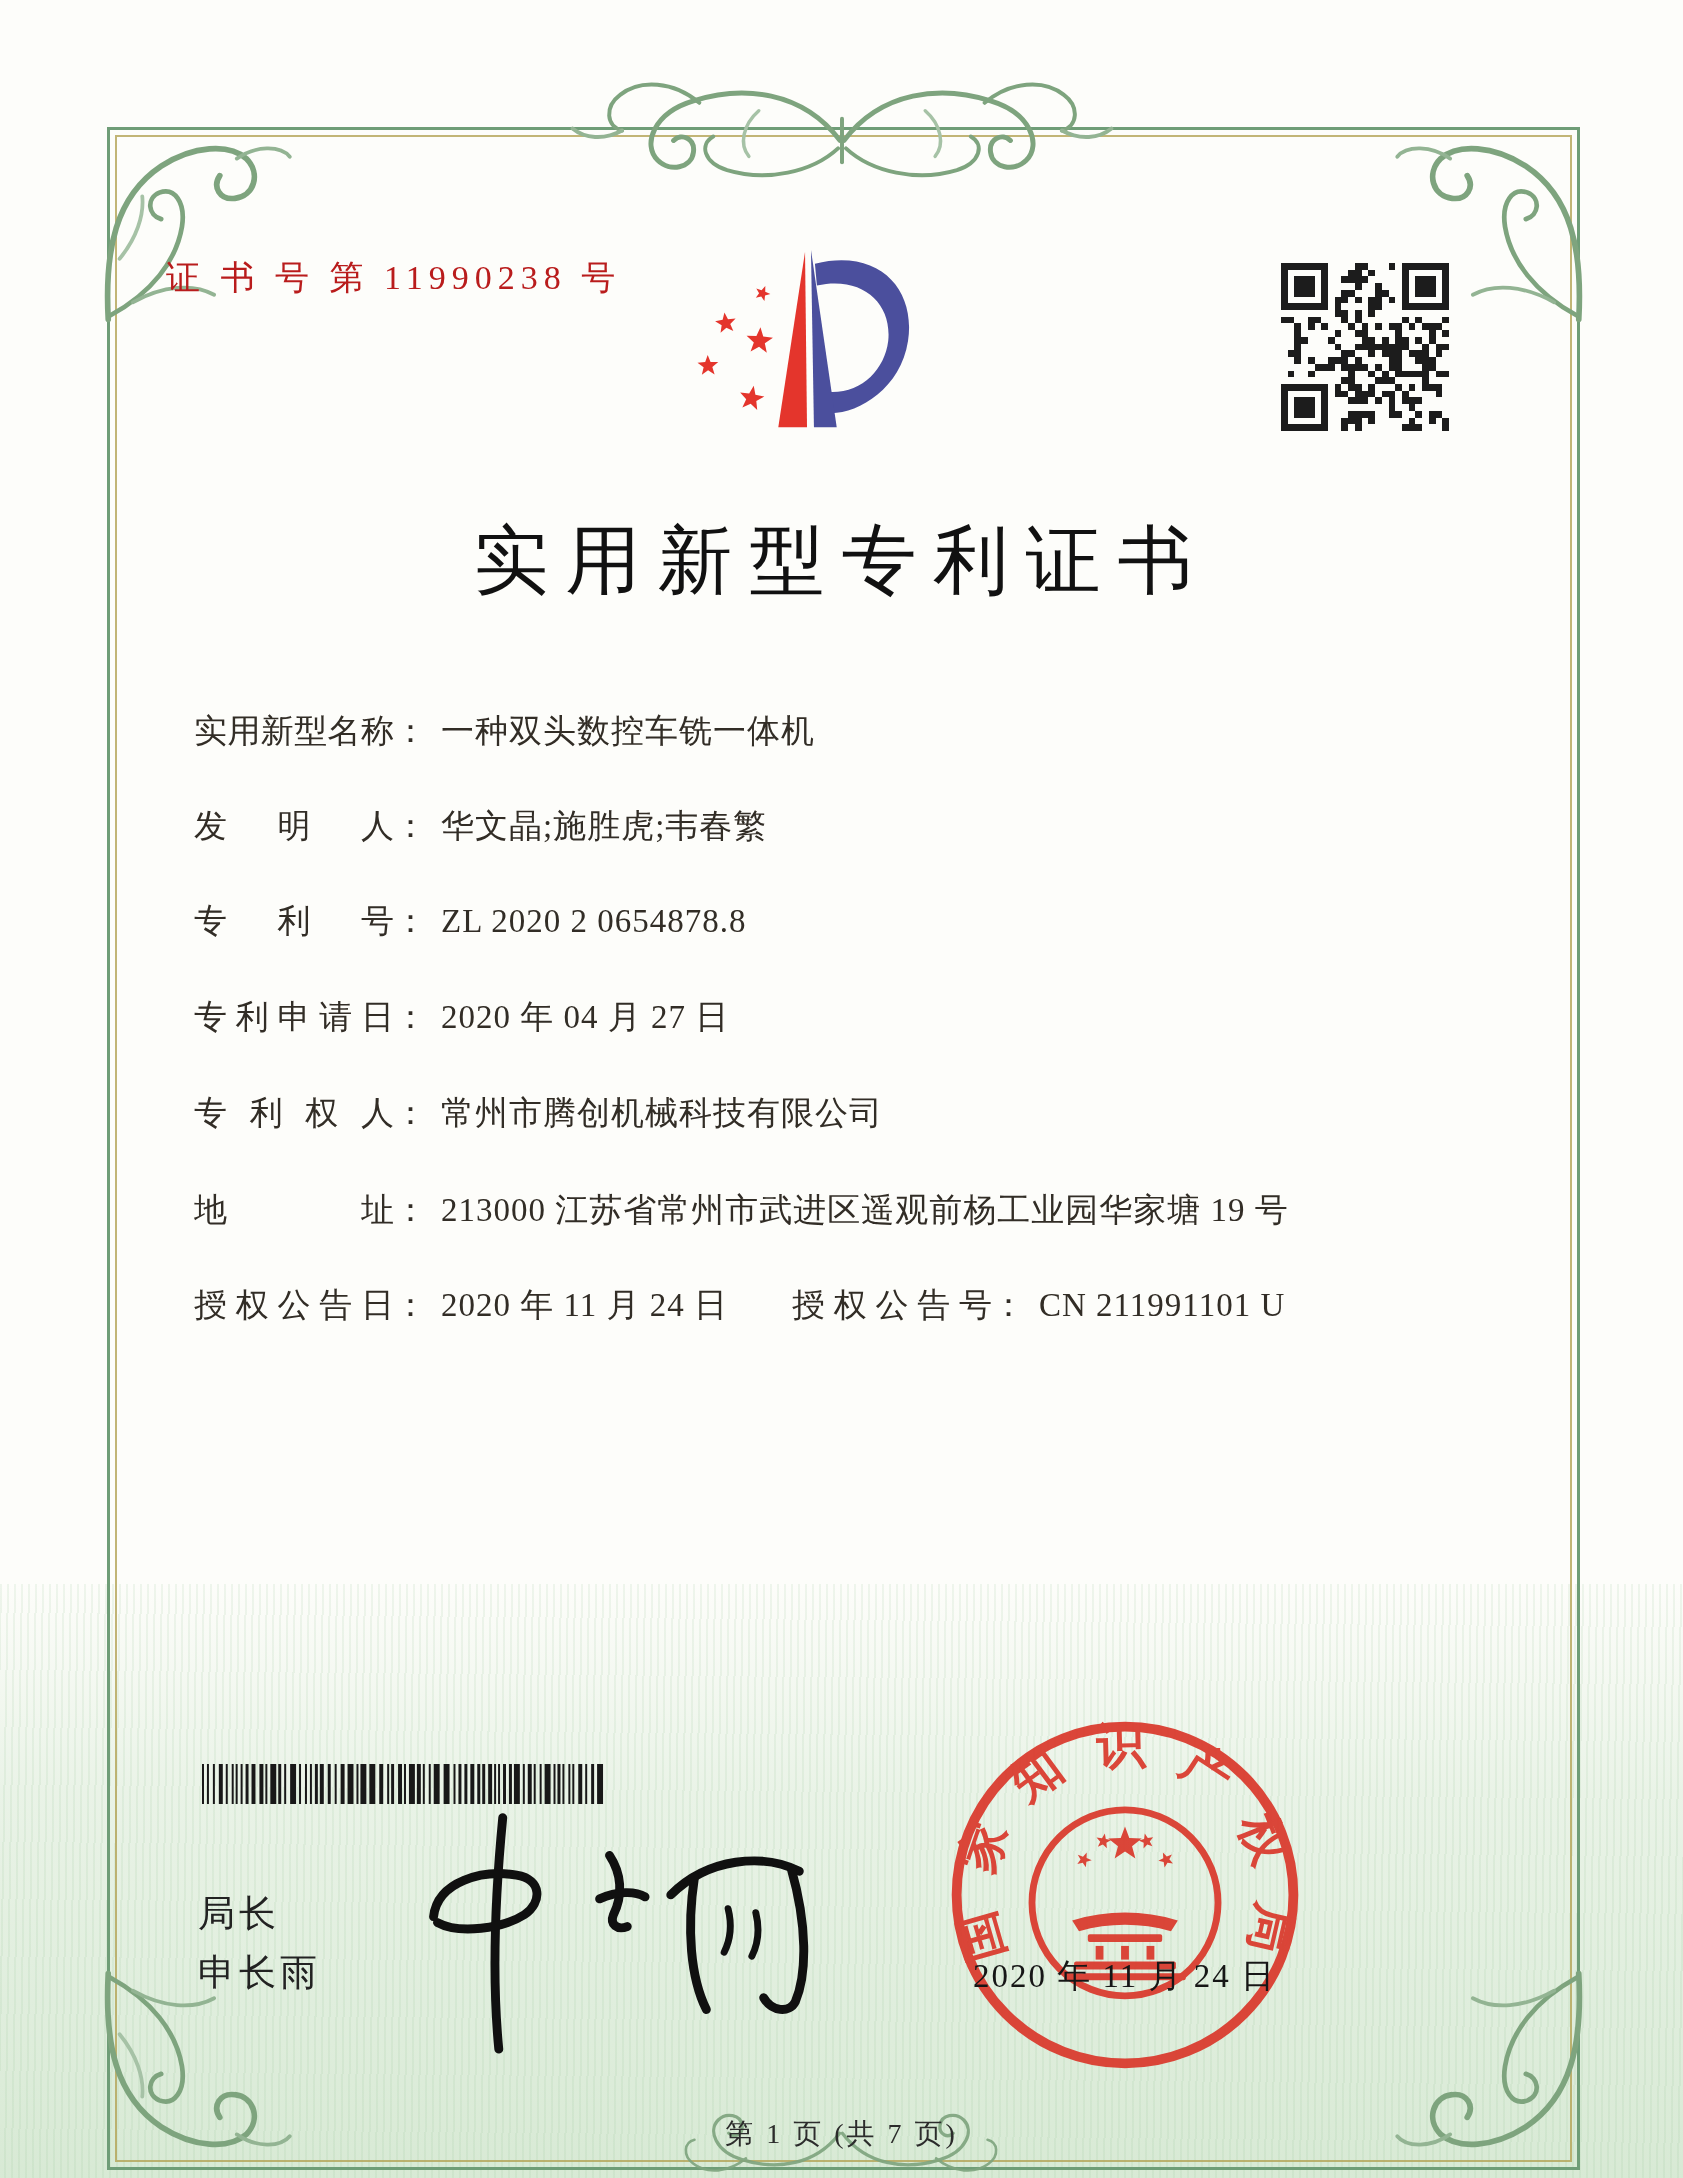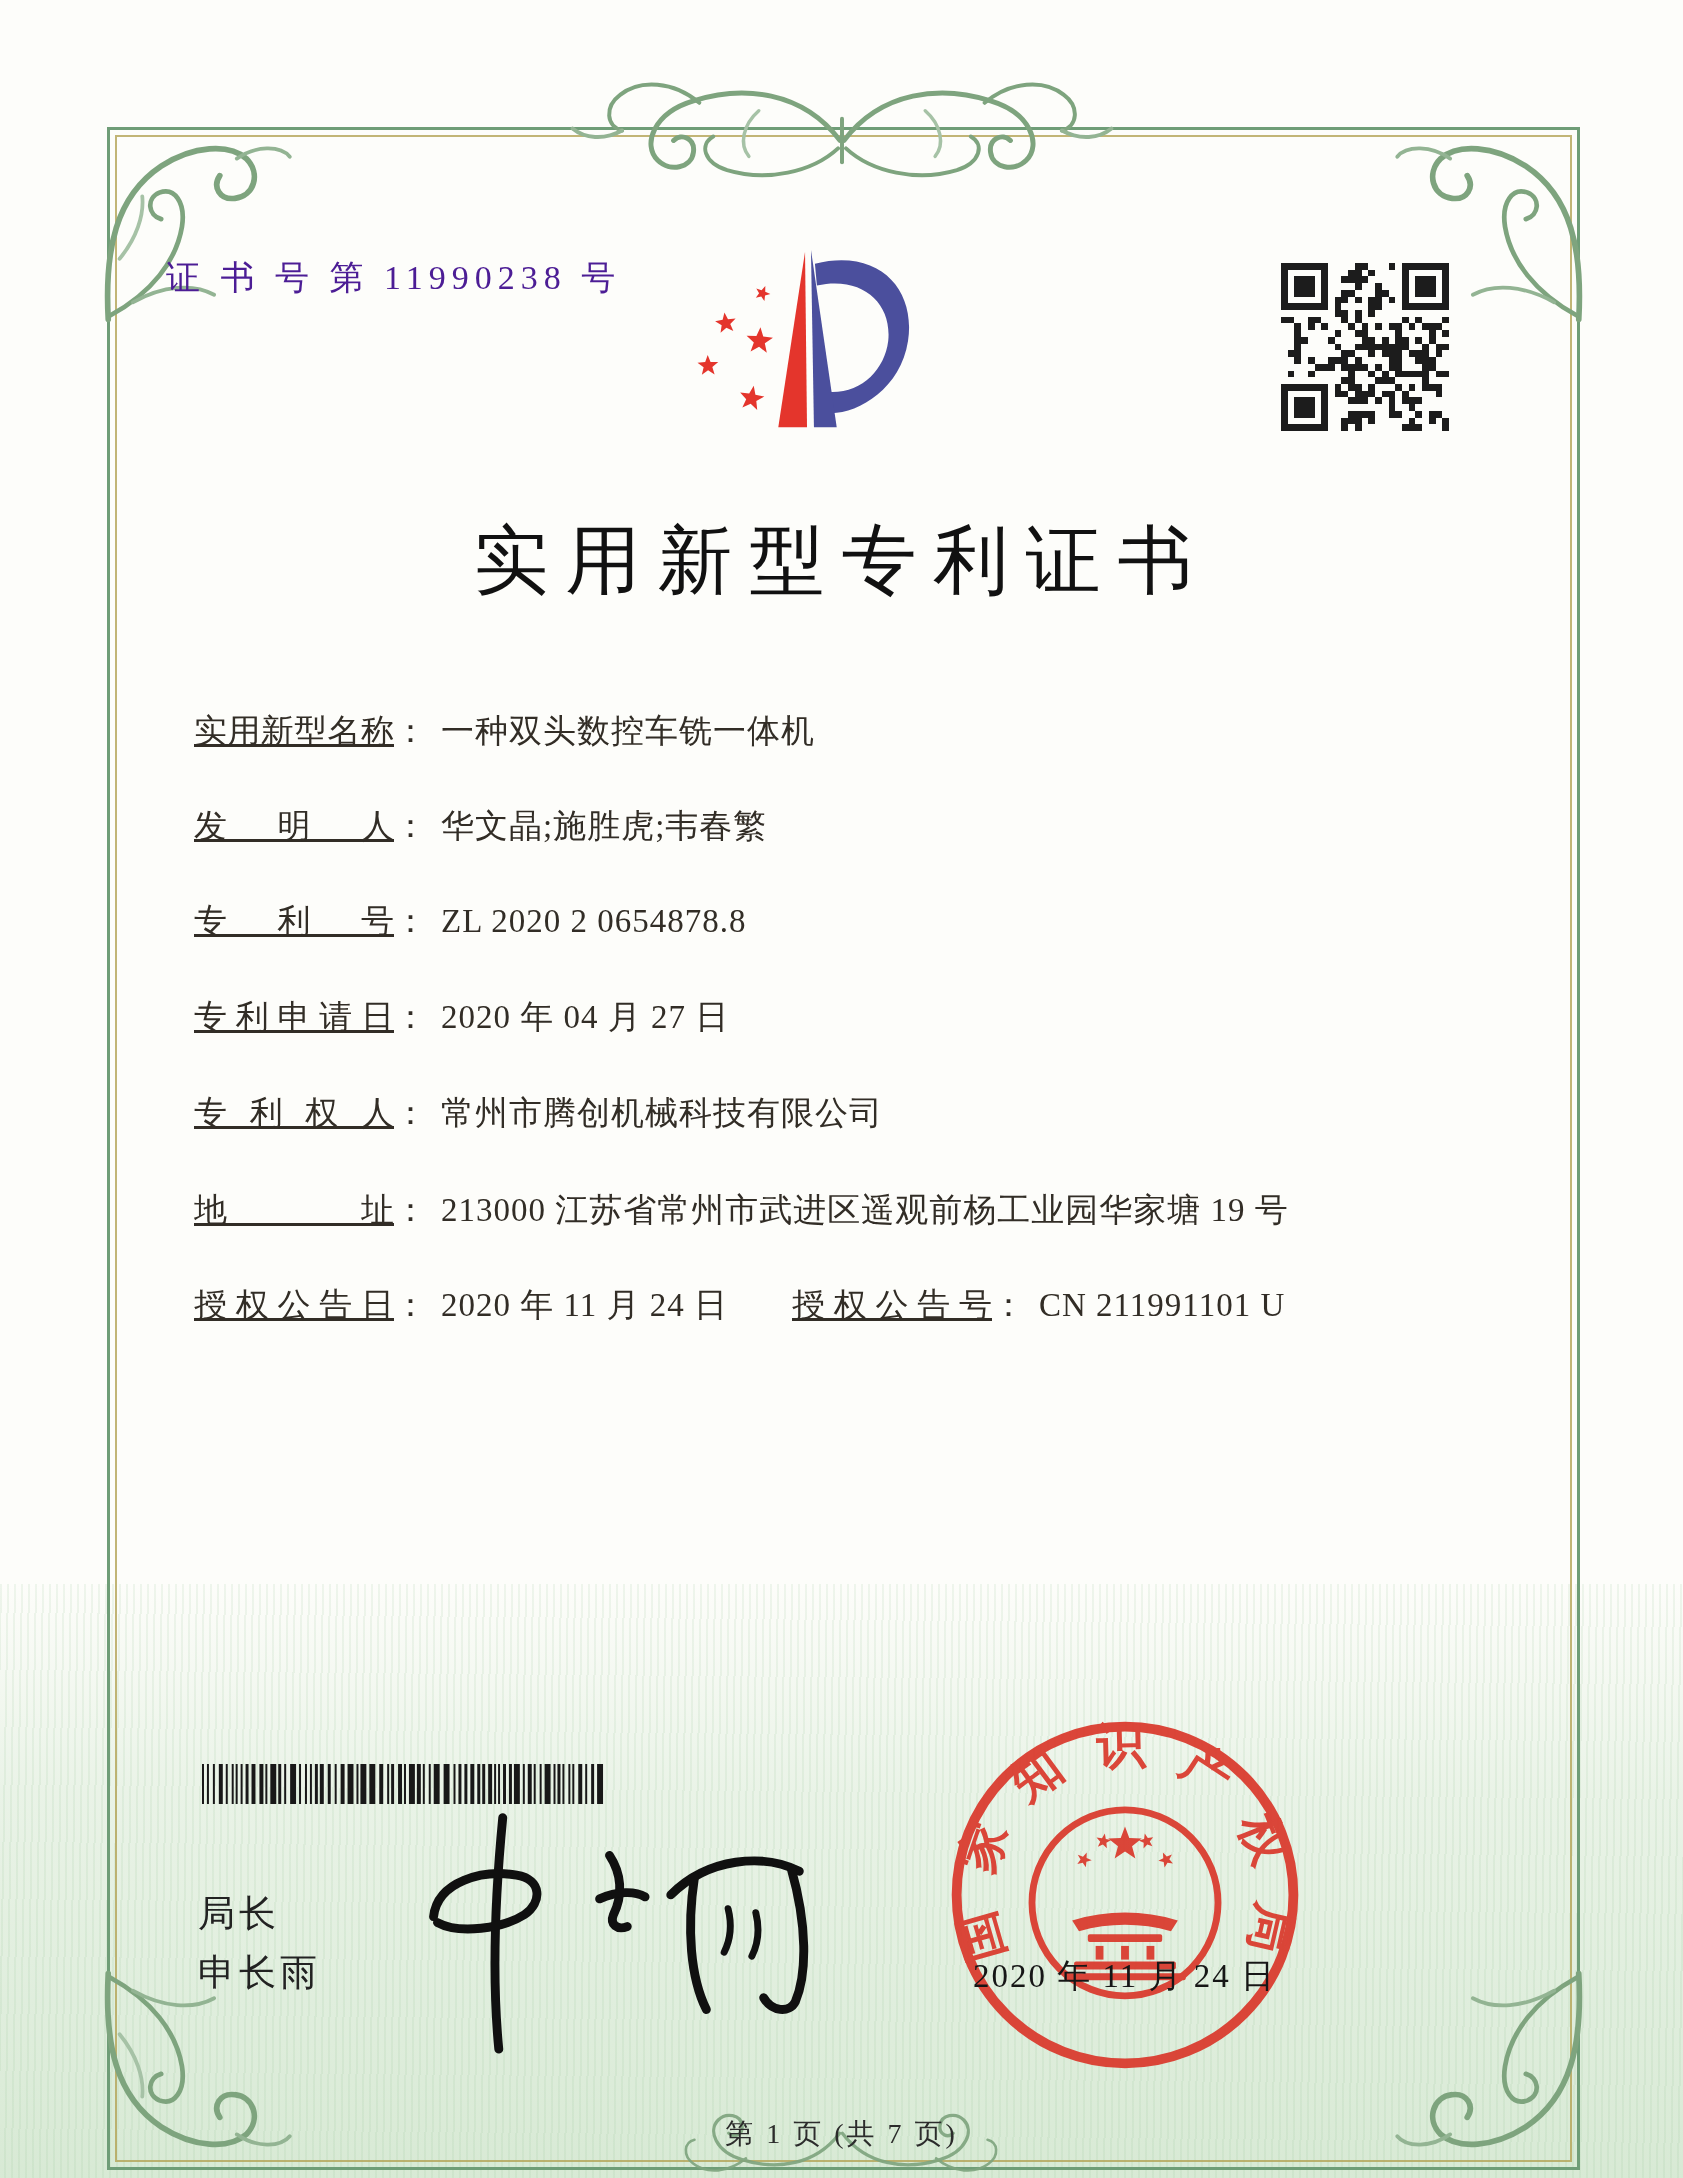--- a/index.html
+++ b/index.html
@@ -21,28 +21,28 @@
   .frame-outer{left:107px;top:127px;right:103px;bottom:8px;border:3px solid #6f9d77;}
   .frame-inner{position:absolute;left:5px;top:5px;right:5px;bottom:5px;border:2px solid #b3a355;opacity:.8;}
   .corner{width:208px;height:208px;}
   .corner.tl{left:95px;top:117px;}
   .corner.tr{right:91px;top:117px;transform:scaleX(-1);}
   .corner.bl{left:95px;bottom:2px;transform:scaleY(-1);}
   .corner.br{right:91px;bottom:2px;transform:scale(-1,-1);}
   .topflourish{left:525px;top:61px;width:634px;height:149px;}
   .bottomflourish{left:554px;top:2087px;width:574px;height:99px;transform:scaleY(-1);opacity:.9;}
   
-  .certno{left:166px;top:255px;font-size:34px;letter-spacing:6px;color:#4c1d95;}
+  .certno{left:166px;top:255px;font-size:34px;letter-spacing:6px;color:#b91c1c;}
   .logo{left:686px;top:242px;width:244px;height:203px;}
   .qr{left:1281px;top:263px;width:168px;height:168px;}
   .title{left:0;right:0;top:511px;text-align:center;font-size:75px;font-weight:normal;
          letter-spacing:17px;color:#111;}
   
   .frow{left:194px;font-size:33px;height:46px;white-space:nowrap;color:#322d26;}
-  .flabel{display:inline-block;width:200px;text-align:justify;text-align-last:justify;vertical-align:top;text-decoration:underline;}
+  .flabel{display:inline-block;width:200px;text-align:justify;text-align-last:justify;vertical-align:top;}
   .fcolon{display:inline-block;margin-right:14px;}
   .fvalue{letter-spacing:1px;}
   .grant2{position:absolute;left:598px;top:0;white-space:nowrap;}
   
   .paras{left:188px;top:1350px;width:1335px;font-size:32px;line-height:49px;color:#35302a;}
   .paras p{margin:0;text-indent:2em;text-align:justify;}
   
   .barcode{left:202px;top:1764px;width:404px;height:40px;}
   .director-title{left:198px;top:1889px;font-size:37px;letter-spacing:4px;color:#222;}
   .director-name{left:198px;top:1948px;font-size:37px;letter-spacing:4px;color:#222;}

